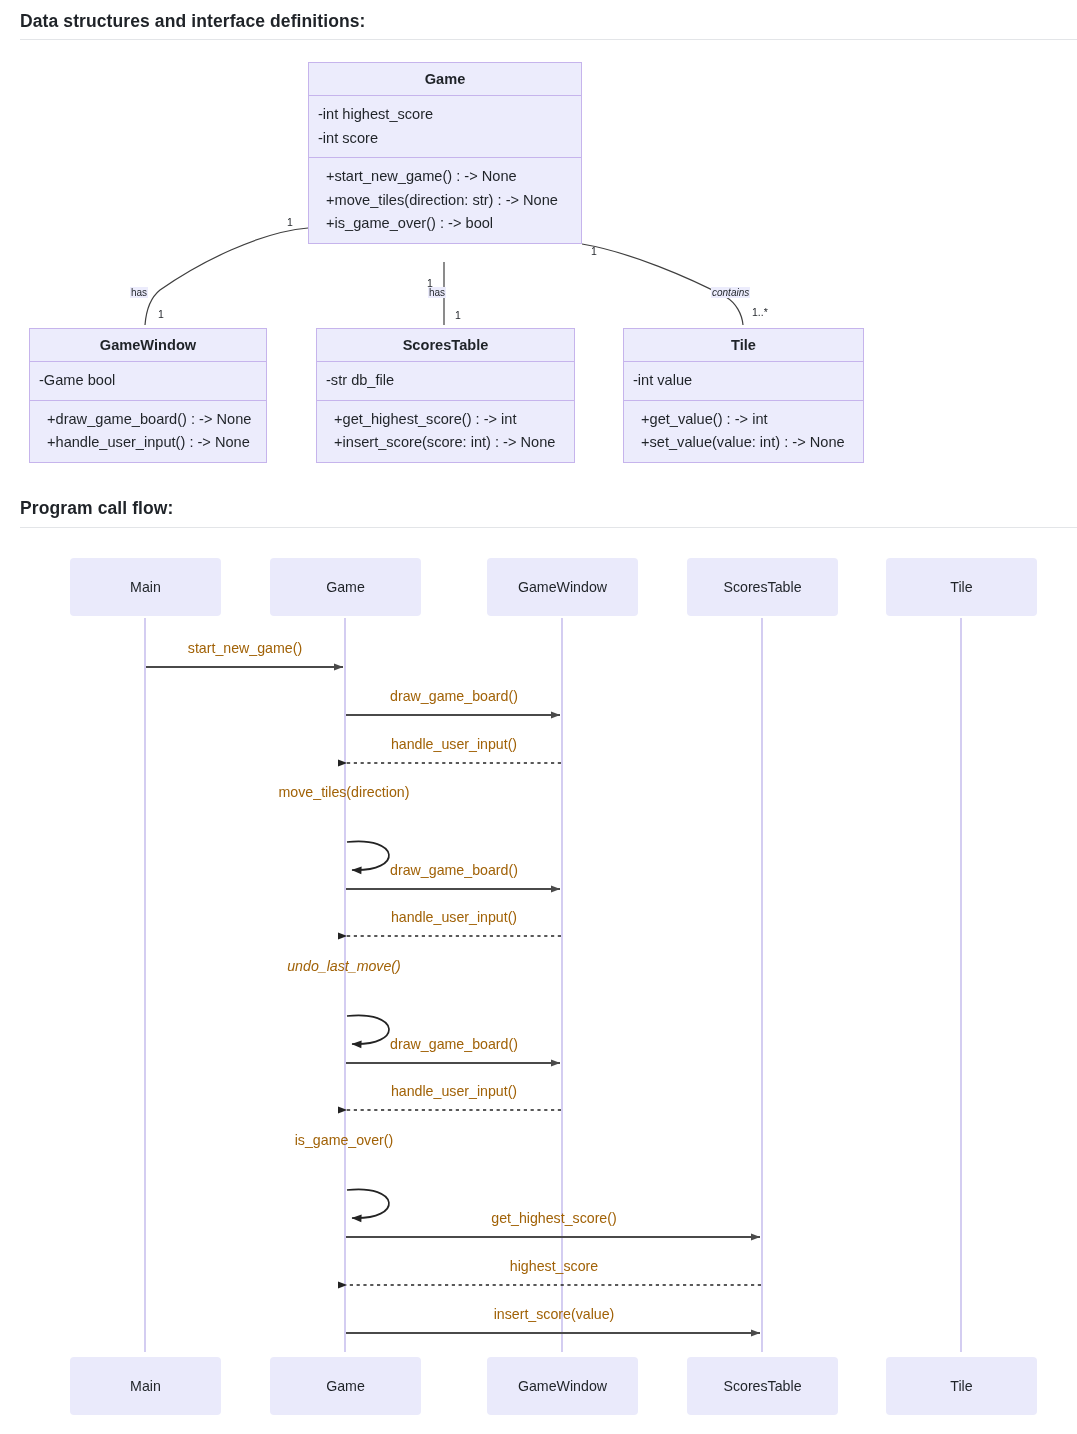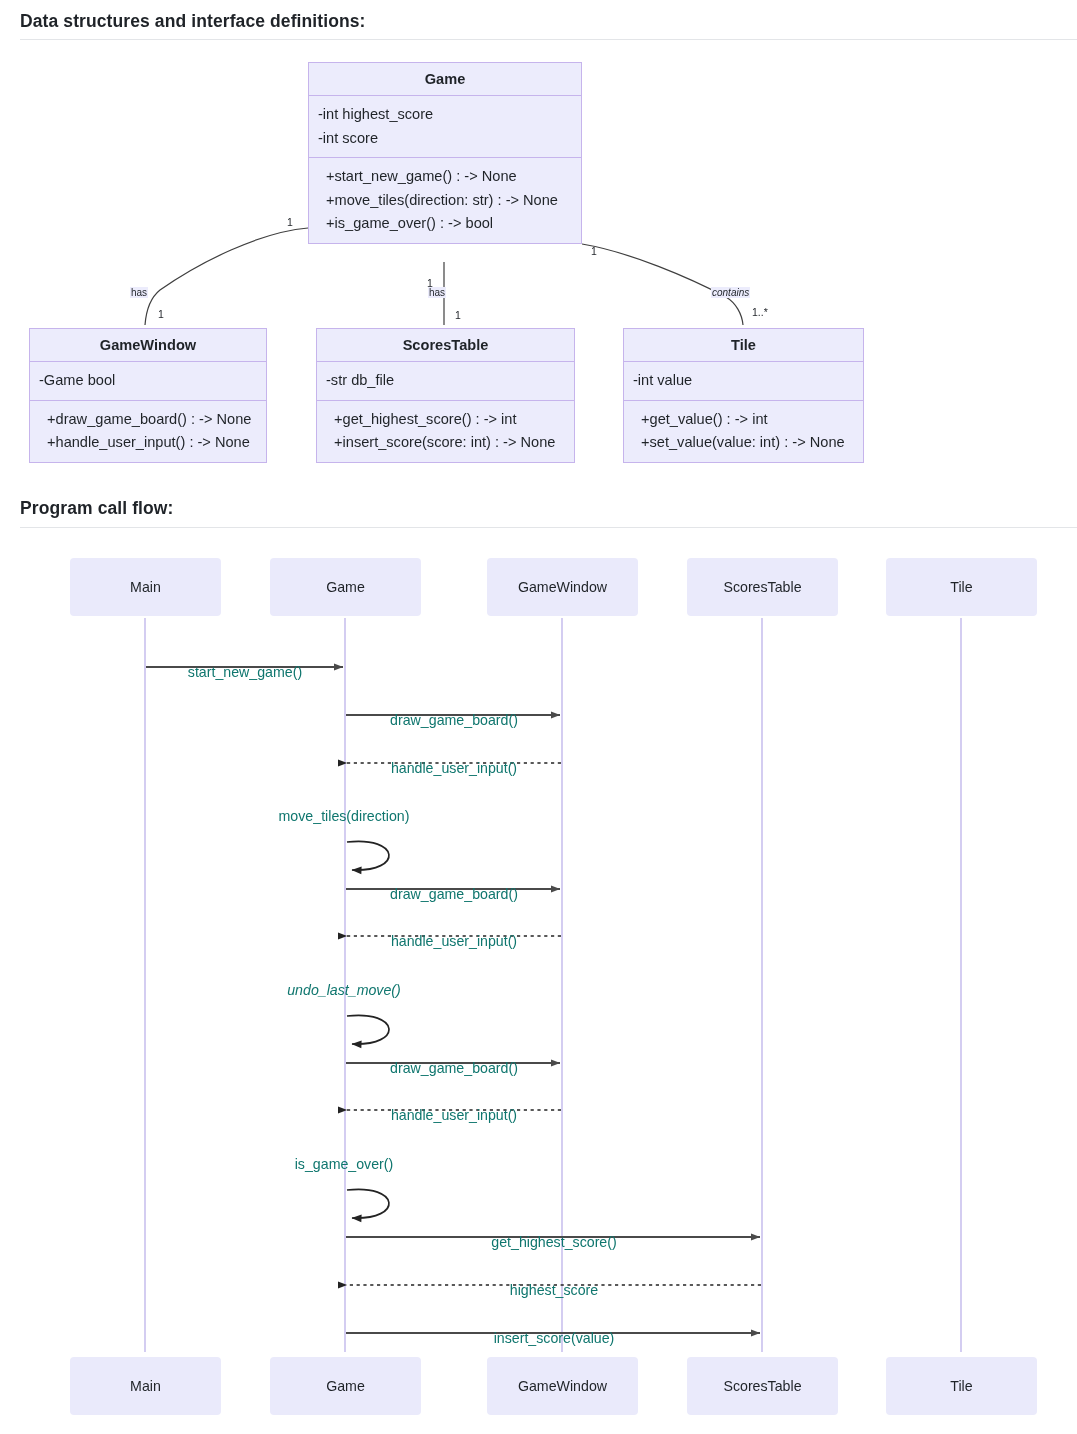--- a/index.html
+++ b/index.html
@@ -109,24 +109,23 @@
     display: flex;
     align-items: center;
     justify-content: center;
     font-size: 14.2px;
     color: #1f2328;
     white-space: nowrap;
   }
   .msg-label {
     position: absolute;
     font-size: 14.2px;
-    color: #0f766e;
+    color: #a16207;
     white-space: nowrap;
     transform: translateX(-50%);
-    margin-top: 24px;
   }
 </style>
 </head>
 <body>
 
 <div class="page">
 
   <div class="section-title" style="top:11px;">Data structures and interface definitions:</div>
   <div class="section-rule" style="top:39px;"></div>
 

